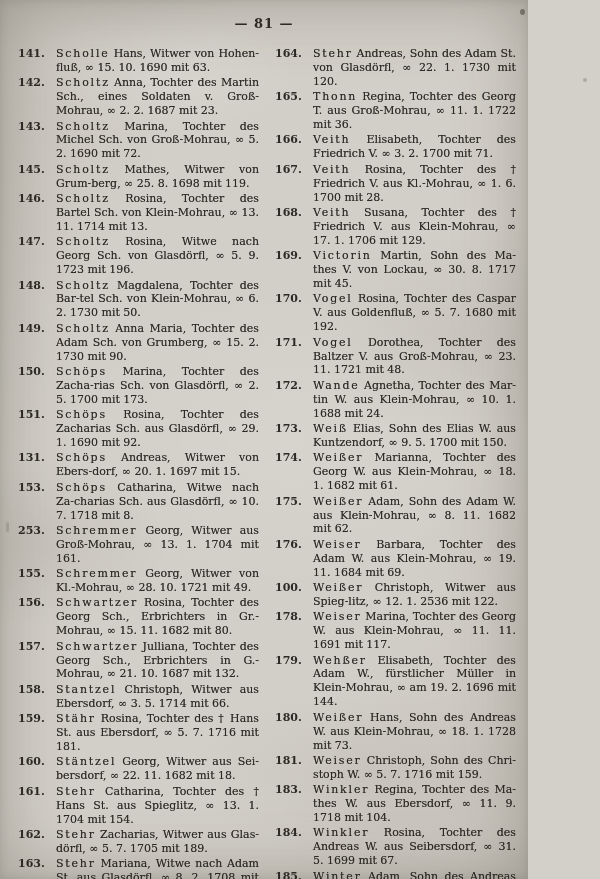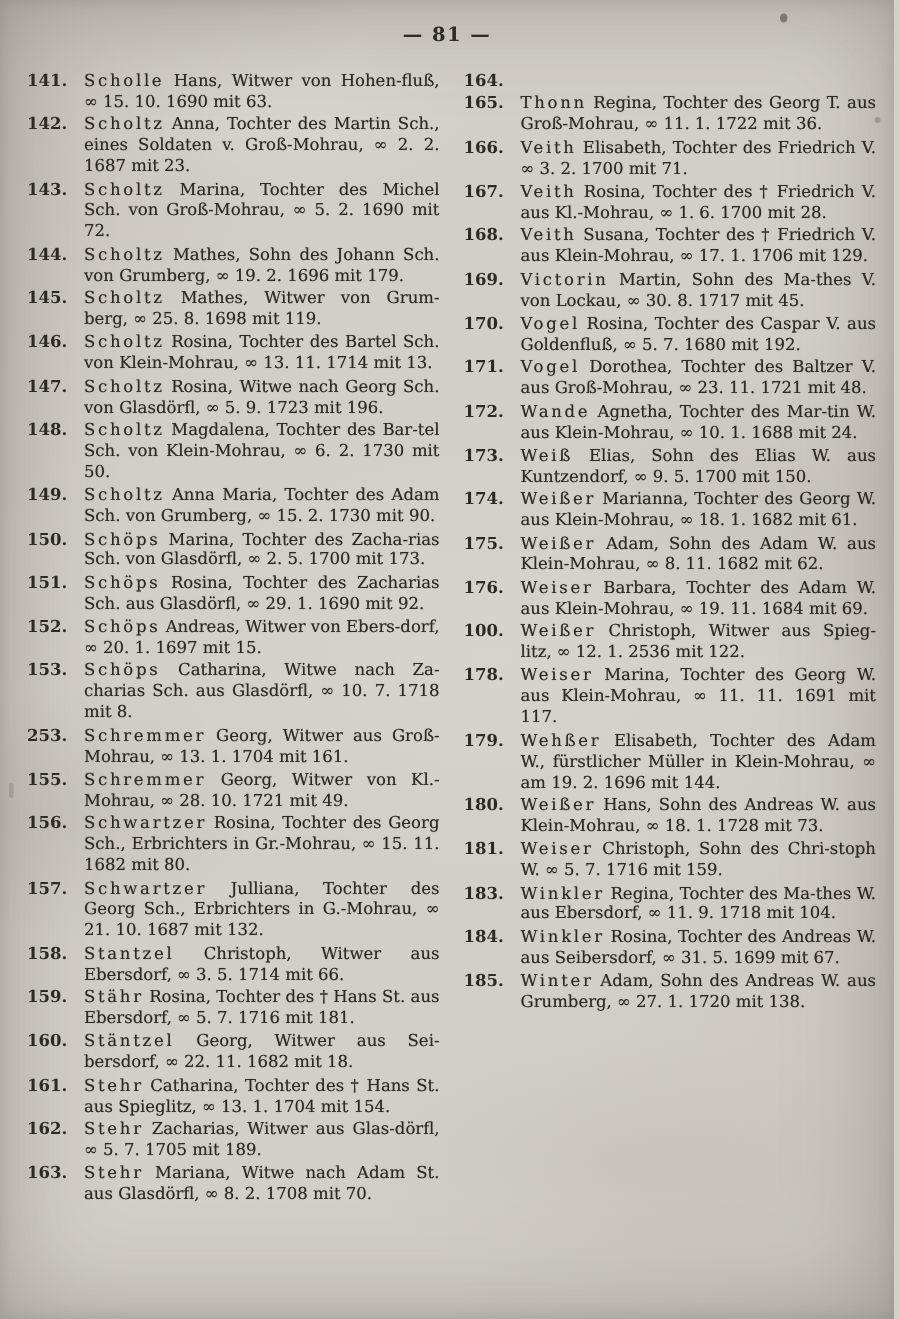--- a/index.html
+++ b/index.html
@@ -2,21 +2,21 @@
 <html><head>
 <meta charset="utf-8">
 <style>
   html,body{margin:0;padding:0;}
   body{
     width:600px;height:879px;overflow:hidden;
     font-family:"DejaVu Serif","Liberation Serif",serif;
     background:#d3d0c9;
   }
   .page{
-    position:absolute;inset:0;width:596px;height:879px;
+    position:absolute;inset:0;width:528px;height:879px;
     background-color:#d2cfc8;
     background-image:
       radial-gradient(ellipse 180px 120px at 8% 62%,  rgba(105,98,85,.10), transparent 70%),
       radial-gradient(ellipse 220px 160px at 88% 38%, rgba(105,98,85,.09), transparent 70%),
       radial-gradient(ellipse 260px 120px at 70% 88%, rgba(105,98,85,.08), transparent 70%),
       radial-gradient(ellipse 200px 90px  at 30% 8%,  rgba(255,255,255,.14), transparent 70%),
       radial-gradient(ellipse 300px 200px at 55% 50%, rgba(255,255,255,.10), transparent 75%),
       linear-gradient(115deg, rgba(110,100,85,.12), rgba(110,100,85,0) 25%, rgba(110,100,85,0) 70%, rgba(110,100,85,.10));
     box-shadow: inset 0 0 70px rgba(85,78,66,.38), inset 0 0 10px rgba(85,78,66,.18);
     color:#2d2a25;
@@ -68,24 +68,20 @@
   <div class="entry">
     <span class="num">142.</span>
     <span class="txt"><span class="surname">Scholtz</span><span class="rest"> Anna, Tochter des Martin Sch., eines Soldaten v. Groß-Mohrau, ∞ 2. 2. 1687 mit 23.</span></span>
   </div>
 
   <div class="entry">
     <span class="num">143.</span>
     <span class="txt"><span class="surname">Scholtz</span><span class="rest"> Marina, Tochter des Michel Sch. von Groß-Mohrau, ∞ 5. 2. 1690 mit 72.</span></span>
   </div>
 
-  <div class="entry">
-    <span class="num">144.</span>
-    <span class="txt"><span class="surname">Scholtz</span><span class="rest"> Mathes, Sohn des Johann Sch. von Grumberg, ∞ 19. 2. 1696 mit 179.</span></span>
-  </div>
 
   <div class="entry">
     <span class="num">145.</span>
     <span class="txt"><span class="surname">Scholtz</span><span class="rest"> Mathes, Witwer von Grum-berg, ∞ 25. 8. 1698 mit 119.</span></span>
   </div>
 
   <div class="entry">
     <span class="num">146.</span>
     <span class="txt"><span class="surname">Scholtz</span><span class="rest"> Rosina, Tochter des Bartel Sch. von Klein-Mohrau, ∞ 13. 11. 1714 mit 13.</span></span>
   </div>
@@ -109,21 +105,21 @@
     <span class="num">150.</span>
     <span class="txt"><span class="surname">Schöps</span><span class="rest"> Marina, Tochter des Zacha-rias Sch. von Glasdörfl, ∞ 2. 5. 1700 mit 173.</span></span>
   </div>
 
   <div class="entry">
     <span class="num">151.</span>
     <span class="txt"><span class="surname">Schöps</span><span class="rest"> Rosina, Tochter des Zacharias Sch. aus Glasdörfl, ∞ 29. 1. 1690 mit 92.</span></span>
   </div>
 
   <div class="entry">
-    <span class="num">152.</span>
+    <span class="num">131.</span>
     <span class="txt"><span class="surname">Schöps</span><span class="rest"> Andreas, Witwer von Ebers-dorf, ∞ 20. 1. 1697 mit 15.</span></span>
   </div>
 
   <div class="entry">
     <span class="num">153.</span>
     <span class="txt"><span class="surname">Schöps</span><span class="rest"> Catharina, Witwe nach Za-charias Sch. aus Glasdörfl, ∞ 10. 7. 1718 mit 8.</span></span>
   </div>
 
   <div class="entry">
     <span class="num">253.</span>
@@ -171,20 +167,21 @@
   </div>
 
   <div class="entry">
     <span class="num">163.</span>
     <span class="txt"><span class="surname">Stehr</span><span class="rest"> Mariana, Witwe nach Adam St. aus Glasdörfl, ∞ 8. 2. 1708 mit 70.</span></span>
   </div>
 </div>
     <div class="col" id="col-right">
   <div class="entry">
     <span class="num">164.</span>
+    <span class="txt"><span class="surname">Stehr</span><span class="rest"> Andreas, Sohn des Adam St. von Glasdörfl, ∞ 22. 1. 1730 mit 120.</span></span>
   </div>
 
   <div class="entry">
     <span class="num">165.</span>
     <span class="txt"><span class="surname">Thonn</span><span class="rest"> Regina, Tochter des Georg T. aus Groß-Mohrau, ∞ 11. 1. 1722 mit 36.</span></span>
   </div>
 
   <div class="entry">
     <span class="num">166.</span>
     <span class="txt"><span class="surname">Veith</span><span class="rest"> Elisabeth, Tochter des Friedrich V. ∞ 3. 2. 1700 mit 71.</span></span>

